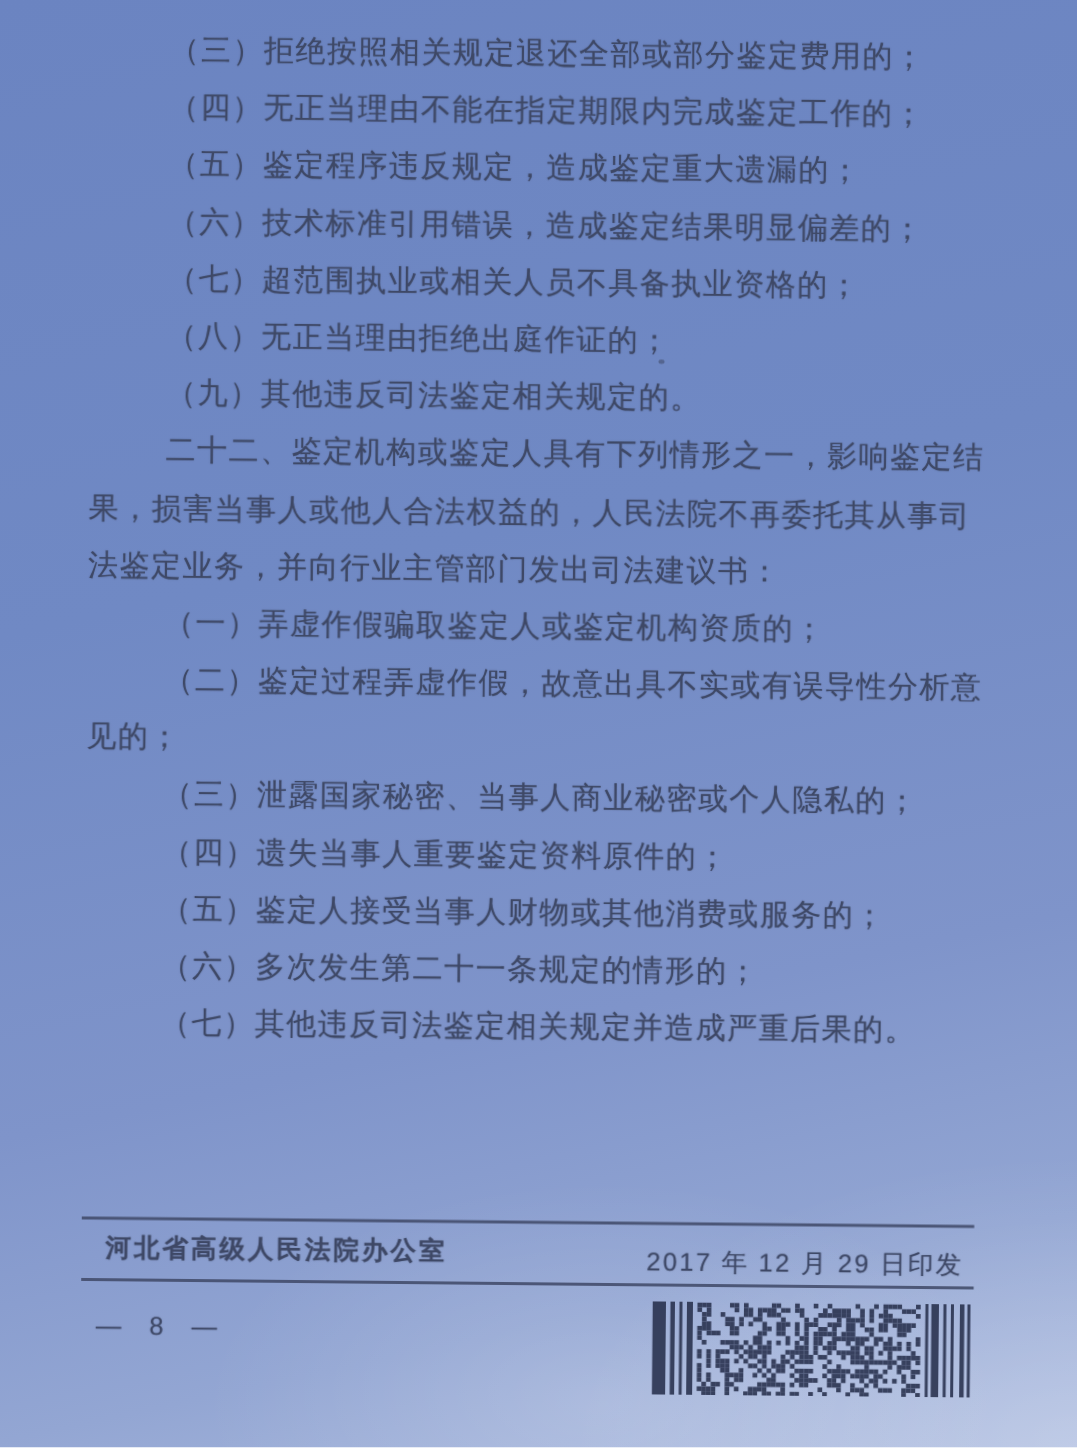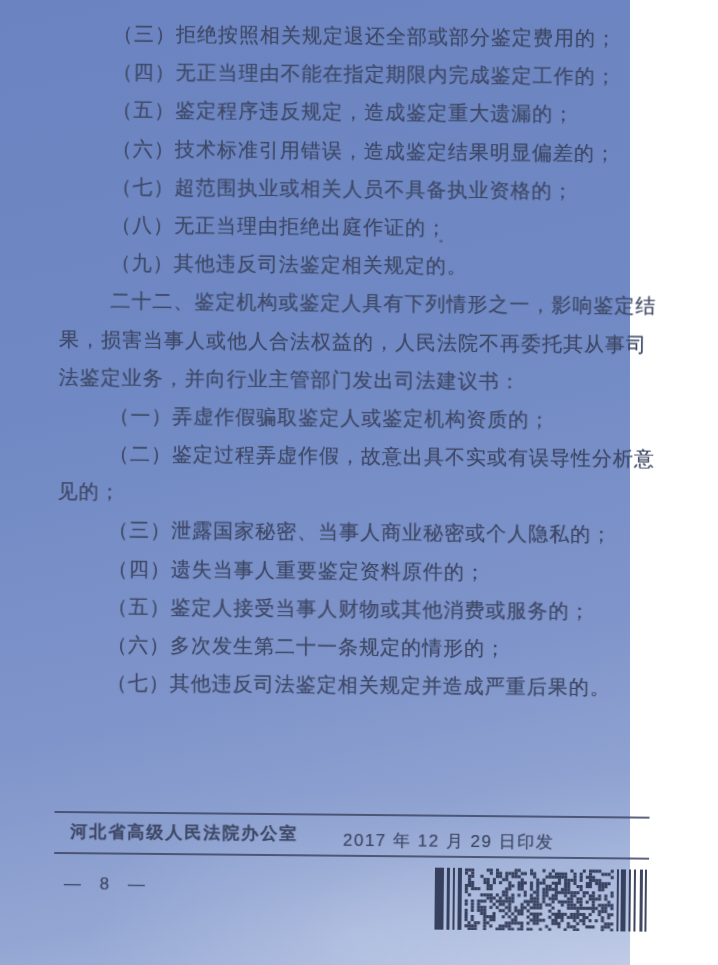--- a/index.html
+++ b/index.html
@@ -5,21 +5,21 @@
   html, body {
     margin: 0;
     padding: 0;
     width: 718px;
     height: 965px;
     overflow: hidden;
     font-family: "Liberation Sans", sans-serif;
   }
   .photo {
     position: relative;
-    width: 630px;
+    width: 718px;
     height: 965px;
     background:
       radial-gradient(ellipse 430px 240px at 56% 97%, rgba(255,255,255,0.16), rgba(255,255,255,0) 62%),
       radial-gradient(ellipse 520px 300px at 100% 100%, rgba(255,255,255,0.22), rgba(255,255,255,0) 65%),
       linear-gradient(168deg, #6b84c1 0%, #7089c4 38%, #7license90ca 60%, #7f94ca 68%, #93a6d3 86%, #aebde0 100%);
     background:
       radial-gradient(ellipse 430px 240px at 56% 97%, rgba(255,255,255,0.16), rgba(255,255,255,0) 62%),
       radial-gradient(ellipse 520px 300px at 100% 100%, rgba(255,255,255,0.22), rgba(255,255,255,0) 65%),
       linear-gradient(168deg, #6b84c1 0%, #7089c4 38%, #7f94ca 68%, #93a6d3 86%, #aebde0 100%);
   }

